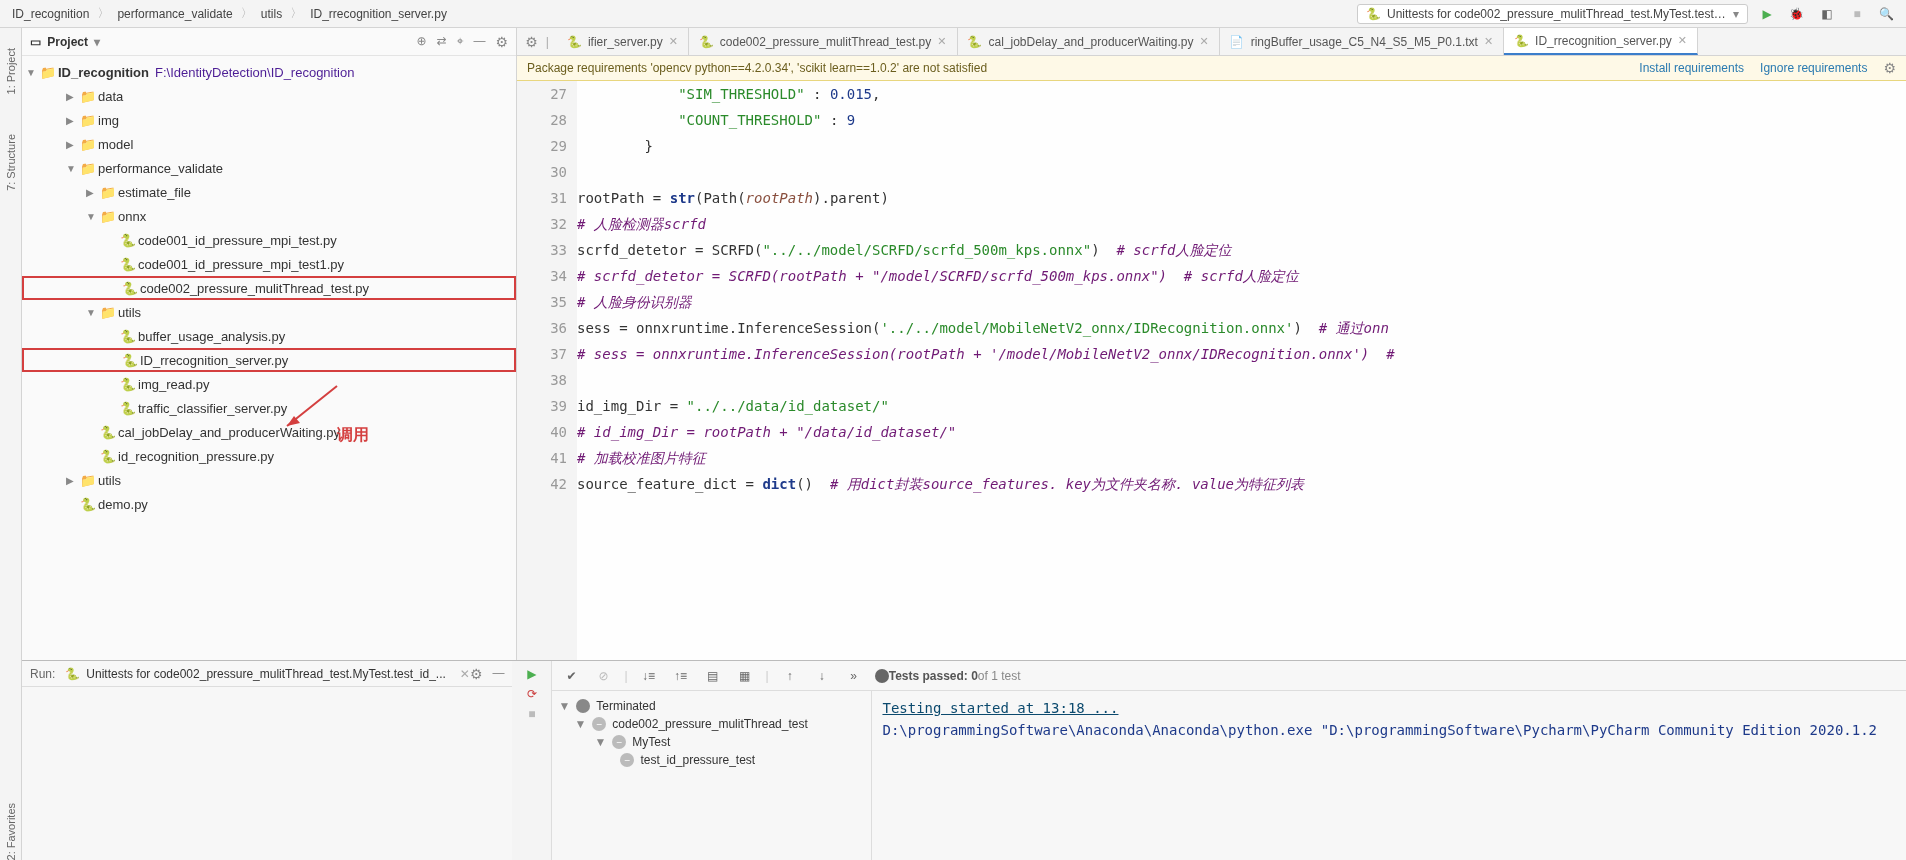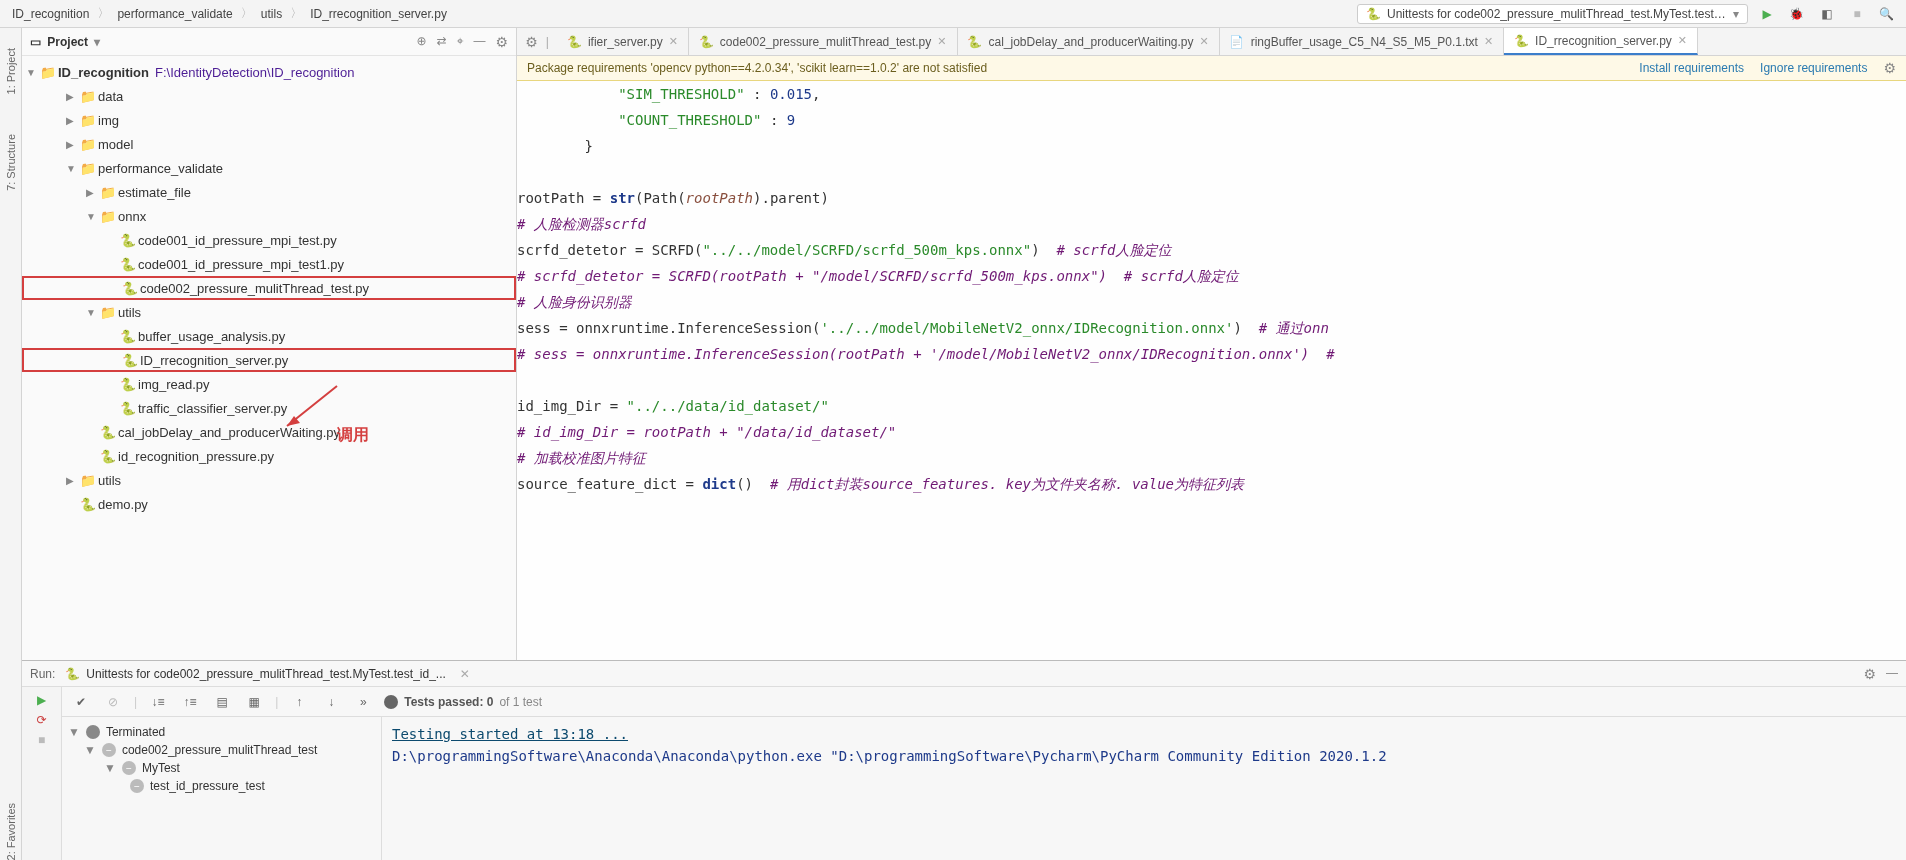--- a/index.html
+++ b/index.html
@@ -44,36 +44,36 @@
 .gutter { width: 60px; background: #f4f4f4; color: #999; text-align: right; padding-right: 10px; line-height: 26px; }
 .code { flex: 1; white-space: pre; line-height: 26px; color: #333; }
 .code .str { color: #2a8a2a; }
 .code .kw { color: #1e3a8a; font-weight: bold; }
 .code .num { color: #1e3a8a; }
 .code .com { color: #701a75; font-style: italic; }
 .code .obj { color: #894f3e; font-style: italic; }
 .arrow-annot { position: absolute; color: #d43f3f; font-size: 16px; font-weight: bold; left: 315px; top: 369px; pointer-events: none; }
 .arrow-line { position: absolute; left: 260px; top: 325px; width: 60px; height: 50px; pointer-events: none; }
 
-.bottom-panel { height: 200px; border-top: 1px solid #bbb; background: #f7f7f7; display: flex; flex-direction: column; }
+.bottom-panel { height: 200px; border-top: 1px solid #bbb; background: #f7f7f7; display: flex; flex-direction: row; }
 .bp-header { height: 26px; display: flex; align-items: center; padding: 0 8px; border-bottom: 1px solid #ddd; }
 .bp-header .bph-title { display: flex; align-items: center; gap: 6px; }
 .bp-header .close { margin-left: 8px; color: #aaa; }
 .bp-header .right-icons { margin-left: auto; display: flex; gap: 10px; color: #888; }
 .bp-toolbar { height: 30px; display: flex; align-items: center; padding: 0 8px; border-bottom: 1px solid #ddd; gap: 10px; }
 .bp-toolbar .btn { width: 22px; height: 22px; display: flex; align-items: center; justify-content: center; color: #666; cursor: pointer; }
 .bp-body { flex: 1; display: flex; }
 .bp-left { width: 40px; background: #f4f4f4; border-right: 1px solid #ddd; display: flex; flex-direction: column; align-items: center; gap: 6px; padding-top: 6px; }
 .bp-left .btn { color: #4caf50; }
 .bp-tree { width: 320px; border-right: 1px solid #ddd; padding: 6px; }
 .bp-tree-row { display: flex; align-items: center; gap: 6px; padding: 2px 0; cursor: pointer; }
 .bp-console { flex: 1; padding: 6px 10px; font-family: Consolas, monospace; font-size: 14px; line-height: 22px; overflow: auto; }
 .bp-console .ts { color: #0c4a6e; text-decoration: underline; }
 .bp-console .path { color: #1e3a8a; }
-.tests-passed { display: flex; align-items: center; gap: 6px; color: #555; }
+.tests-passed { display: flex; align-items: center; color: #555; }
 .tp-circle { width: 14px; height: 14px; border-radius: 50%; background: #666; display: inline-block; }
 .term-icon { width: 14px; height: 14px; border-radius: 50%; background: #888; display: inline-block; }
 .minus-icon { width: 14px; height: 14px; border-radius: 50%; background: #bbb; display: inline-flex; align-items: center; justify-content: center; color: #fff; font-size: 10px; }
 .gear { font-size: 14px; }
 
 .lpanel-wrap { position: relative; flex:1; overflow:auto; }
 </style>
 </head>
 <body>
 
@@ -287,20 +287,38 @@
         </div>
         <div class="banner">
           <span>Package requirements 'opencv python==4.2.0.34', 'scikit learn==1.0.2' are not satisfied</span>
           <div class="blinks">
             <a>Install requirements</a>
             <a>Ignore requirements</a>
             <span class="gear" style="color:#888">⚙</span>
           </div>
         </div>
         <div class="editor-area">
+          <div class="gutter" id="gutter">
+              <div>27</div>
+              <div>28</div>
+              <div>29</div>
+              <div>30</div>
+              <div>31</div>
+              <div>32</div>
+              <div>33</div>
+              <div>34</div>
+              <div>35</div>
+              <div>36</div>
+              <div>37</div>
+              <div>38</div>
+              <div>39</div>
+              <div>40</div>
+              <div>41</div>
+              <div>42</div>
+            </div>
           <div class="code" id="code"><div>            <span class="str">"SIM_THRESHOLD"</span> : <span class="num">0.015</span>,</div><div>            <span class="str">"COUNT_THRESHOLD"</span> : <span class="num">9</span></div><div>        }</div><div>&nbsp;</div><div>rootPath = <span class="kw">str</span>(Path(<span class="obj">rootPath</span>).parent)</div><div><span class="com"># 人脸检测器scrfd</span></div><div>scrfd_detetor = SCRFD(<span class="str">"../../model/SCRFD/scrfd_500m_kps.onnx"</span>)  <span class="com"># scrfd人脸定位</span></div><div><span class="com"># scrfd_detetor = SCRFD(rootPath + "/model/SCRFD/scrfd_500m_kps.onnx")  # scrfd人脸定位</span></div><div><span class="com"># 人脸身份识别器</span></div><div>sess = onnxruntime.InferenceSession(<span class="str">'../../model/MobileNetV2_onnx/IDRecognition.onnx'</span>)  <span class="com"># 通过onn</span></div><div><span class="com"># sess = onnxruntime.InferenceSession(rootPath + '/model/MobileNetV2_onnx/IDRecognition.onnx')  #</span></div><div>&nbsp;</div><div>id_img_Dir = <span class="str">"../../data/id_dataset/"</span></div><div><span class="com"># id_img_Dir = rootPath + "/data/id_dataset/"</span></div><div><span class="com"># 加载校准图片特征</span></div><div>source_feature_dict = <span class="kw">dict</span>()  <span class="com"># 用dict封装source_features. key为文件夹名称. value为特征列表</span></div></div>
         </div>
       </div>
     </div>
 
     <div class="bottom-panel">
       <div class="bp-header">
         <span style="margin-right:10px;color:#666">Run:</span>
         <div class="bph-title">
           <span>🐍</span>

